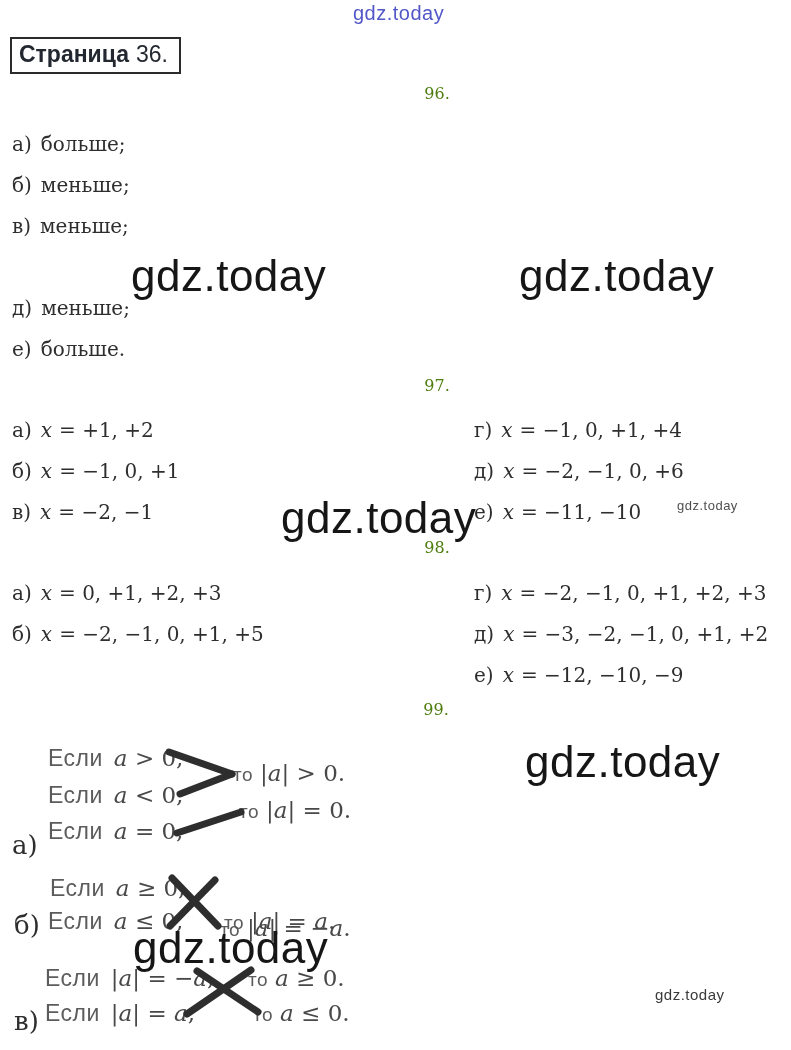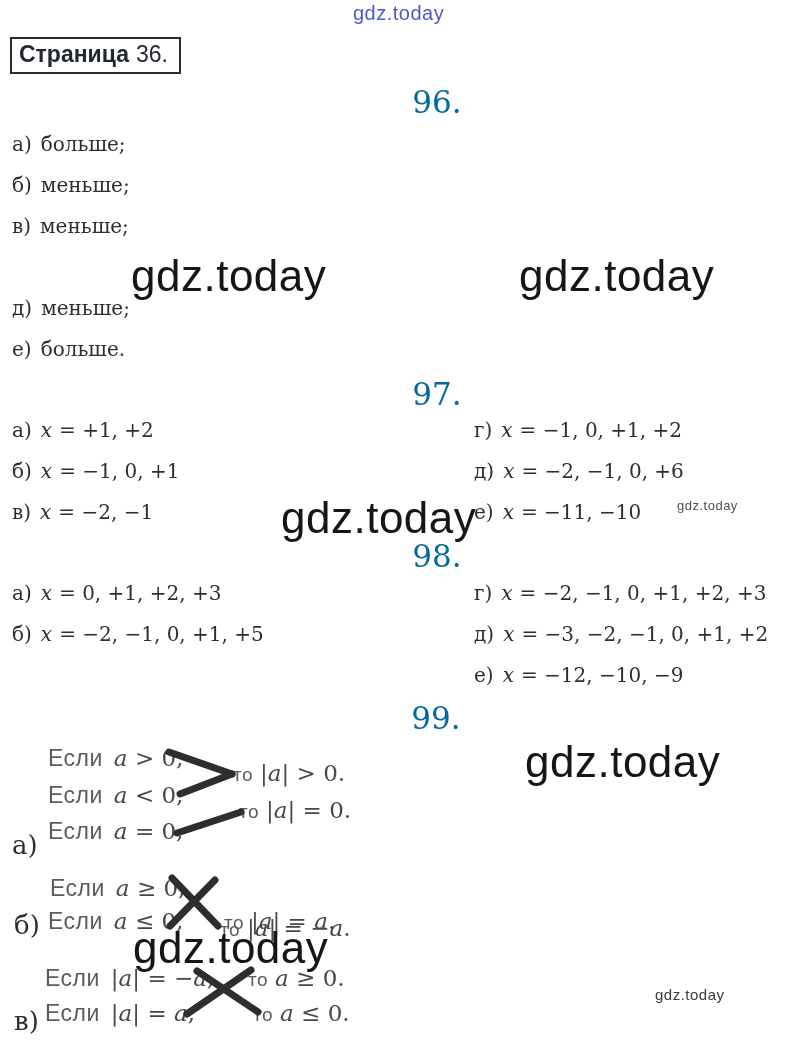--- a/index.html
+++ b/index.html
@@ -12,21 +12,21 @@
   .wm-blue{color:#5257c8;font-size:20px;line-height:22px;}
   .wm-s13{font-size:13px;color:#4f4f4f;}
   .wm-s15{font-size:15px;color:#3a3a3a;}
   
   .hdr{position:absolute;left:10px;top:37px;border:2px solid #2b2b2b;
        padding:2px 11px 4px 7px;font-family:"Liberation Sans",sans-serif;
        font-size:23px;color:#232830;white-space:nowrap;background:#fff;}
   .hdr .pw{font-weight:bold;margin-right:7px;}
   
   .pnum{position:absolute;width:64px;text-align:center;font-family:"DejaVu Serif",serif;
-        font-size:31px;color:#0369a1;}
+        font-size:16px;color:#4d7c0f;}
   
   .ans{position:absolute;font-family:"DejaVu Serif",serif;font-size:20px;
        color:#2e2e2e;white-space:nowrap;line-height:28px;}
   .ans .lbl{margin-right:9px;}
   .ans .var{font-style:italic;margin-right:7px;}
   
   .s99{position:absolute;white-space:nowrap;font-size:23px;line-height:26px;}
   .s99 .w{font-family:"Liberation Sans",sans-serif;color:#5c5c5c;margin-right:11px;letter-spacing:0.5px;}
   .s99.res .w{font-size:19px;margin-right:7px;}
   .s99 .m{font-family:"DejaVu Serif",serif;color:#484848;}
@@ -57,21 +57,21 @@
   <div class="ans" style="left:12px;top:130px;"><span class="lbl">а)</span><span>больше;</span></div>
   <div class="ans" style="left:12px;top:171px;"><span class="lbl">б)</span><span>меньше;</span></div>
   <div class="ans" style="left:12px;top:212px;"><span class="lbl">в)</span><span>меньше;</span></div>
   <div class="ans" style="left:12px;top:294px;"><span class="lbl">д)</span><span>меньше;</span></div>
   <div class="ans" style="left:12px;top:335px;"><span class="lbl">е)</span><span>больше.</span></div>
 
   <div class="pnum" style="left:405px;top:376px;">97.</div>
   <div class="ans" style="left:12px;top:416px;"><span class="lbl">а)</span><span class="var">x</span><span>= +1, +2</span></div>
   <div class="ans" style="left:12px;top:457px;"><span class="lbl">б)</span><span class="var">x</span><span>= −1, 0, +1</span></div>
   <div class="ans" style="left:12px;top:498px;"><span class="lbl">в)</span><span class="var">x</span><span>= −2, −1</span></div>
-  <div class="ans" style="left:474px;top:416px;"><span class="lbl">г)</span><span class="var">x</span><span>= −1, 0, +1, +2</span></div>
+  <div class="ans" style="left:474px;top:416px;"><span class="lbl">г)</span><span class="var">x</span><span>= −1, 0, +1, +4</span></div>
   <div class="ans" style="left:474px;top:457px;"><span class="lbl">д)</span><span class="var">x</span><span>= −2, −1, 0, +6</span></div>
   <div class="ans" style="left:474px;top:498px;"><span class="lbl">е)</span><span class="var">x</span><span>= −11, −10</span></div>
 
   <div class="pnum" style="left:405px;top:538px;">98.</div>
   <div class="ans" style="left:12px;top:579px;"><span class="lbl">а)</span><span class="var">x</span><span>= 0, +1, +2, +3</span></div>
   <div class="ans" style="left:12px;top:620px;"><span class="lbl">б)</span><span class="var">x</span><span>= −2, −1, 0, +1, +5</span></div>
   <div class="ans" style="left:474px;top:579px;"><span class="lbl">г)</span><span class="var">x</span><span>= −2, −1, 0, +1, +2, +3</span></div>
   <div class="ans" style="left:474px;top:620px;"><span class="lbl">д)</span><span class="var">x</span><span>= −3, −2, −1, 0, +1, +2</span></div>
   <div class="ans" style="left:474px;top:661px;"><span class="lbl">е)</span><span class="var">x</span><span>= −12, −10, −9</span></div>
 

